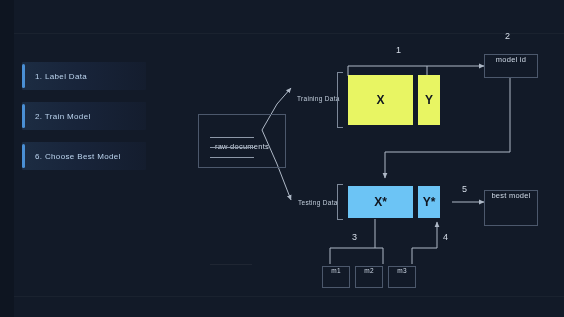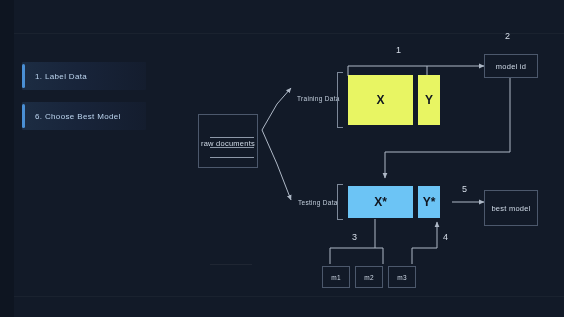--- a/index.html
+++ b/index.html
@@ -75,21 +75,20 @@
     letter-spacing: 0.35px;
     white-space: nowrap;
   }
 
   
   .box-outline {
     position: absolute;
     border: 1px solid #4c586c;
     box-sizing: border-box;
     display: flex;
-    align-items: center;
     justify-content: center;
     color: #cfd9e6;
     font-size: 7.5px;
     letter-spacing: 0.25px;
   }
   .solid-box {
     position: absolute;
     box-sizing: border-box;
     display: flex;
     align-items: center;
@@ -143,20 +142,24 @@
   <div class="divider bottom"></div>
   <div class="artifact-line"></div>
 
   <div id="sidebar">
 
     <div class="side-item">
       <div class="side-accent"></div>
       <div class="side-label">1. Label Data</div>
     </div>
 
+    <div class="side-item">
+      <div class="side-accent"></div>
+      <div class="side-label">2. Train Model</div>
+    </div>
 
 
 
     <div class="side-item">
       <div class="side-accent"></div>
       <div class="side-label">6. Choose Best Model</div>
     </div>
 
   </div>
 
@@ -179,21 +182,21 @@
 
       <path d="M452,202 L484,202" marker-end="url(#arw)"></path>
 
       <path d="M375,219 L375,248 L330,248 L330,264"></path>
       <path d="M375,248 L383,248 L383,264"></path>
 
       <path d="M412,264 L412,248 L437,248 L437,222" marker-end="url(#arw)"></path>
     </g>
   </svg>
 
-  <div class="box-outline" style="left:198px; top:114px; width:60px; height:54px; align-items:flex-start; padding-top:24px;">
+  <div class="box-outline" style="left:198px; top:114px; width:88px; height:54px; align-items:center; padding-top:10px;">
     <span>raw documents</span>
   </div>
   <div class="doc-line" style="left:210px; top:137px;"></div>
   <div class="doc-line" style="left:210px; top:147px;"></div>
   <div class="doc-line" style="left:210px; top:157px;"></div>
 
   <div class="label-text" style="left:297px; top:95px;">Training Data</div>
   <div class="label-text" style="left:298px; top:199px;">Testing Data</div>
 
   <div class="bracket" style="left:337px; top:72px; height:56px;"></div>

